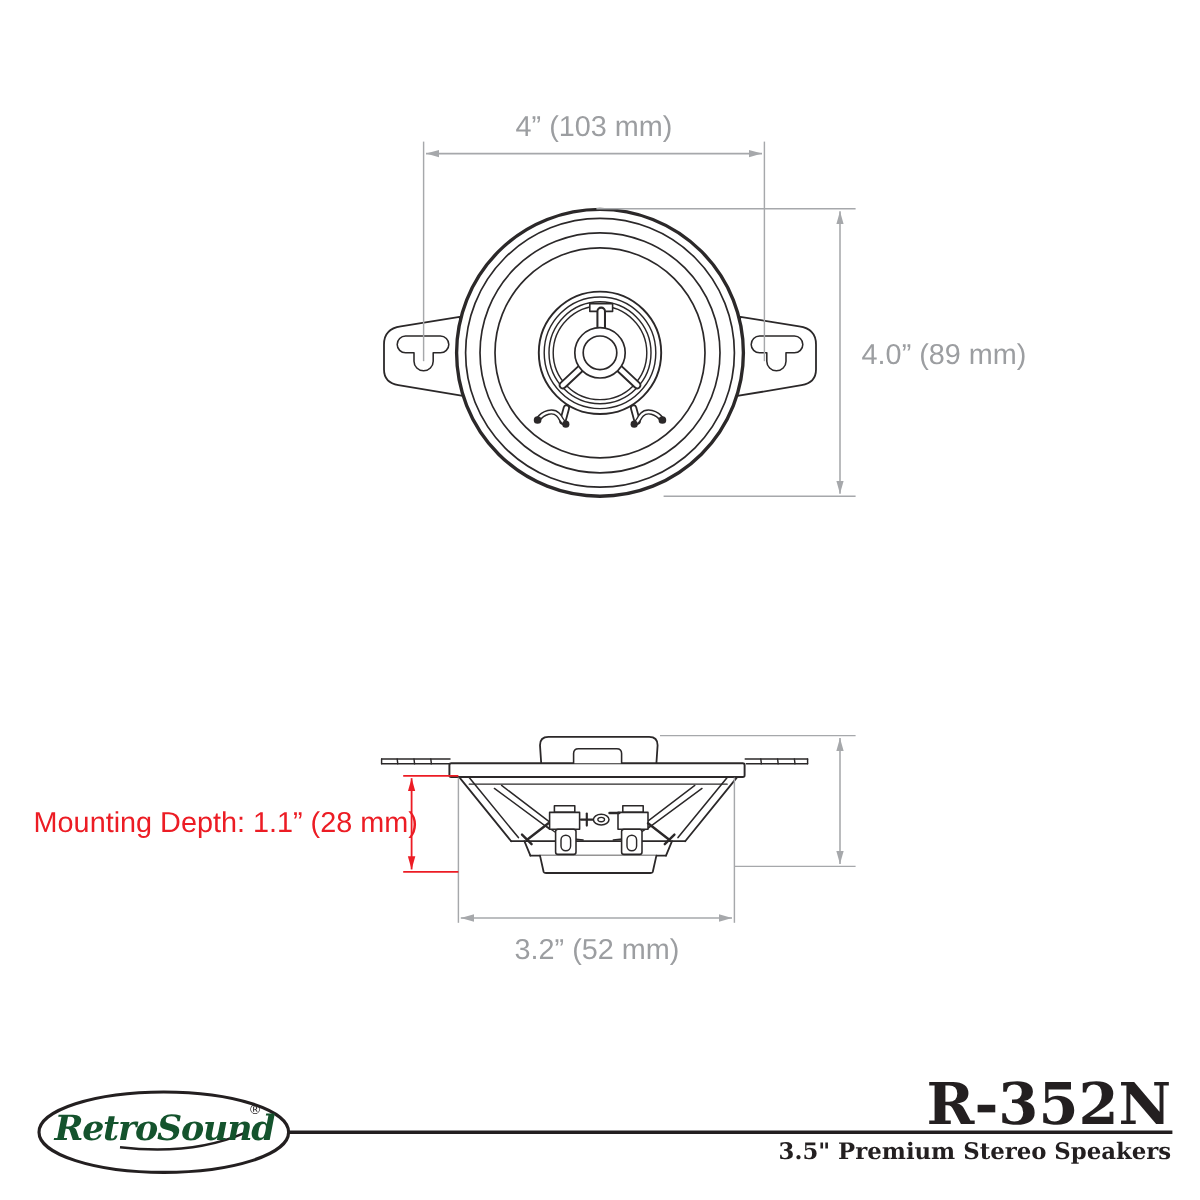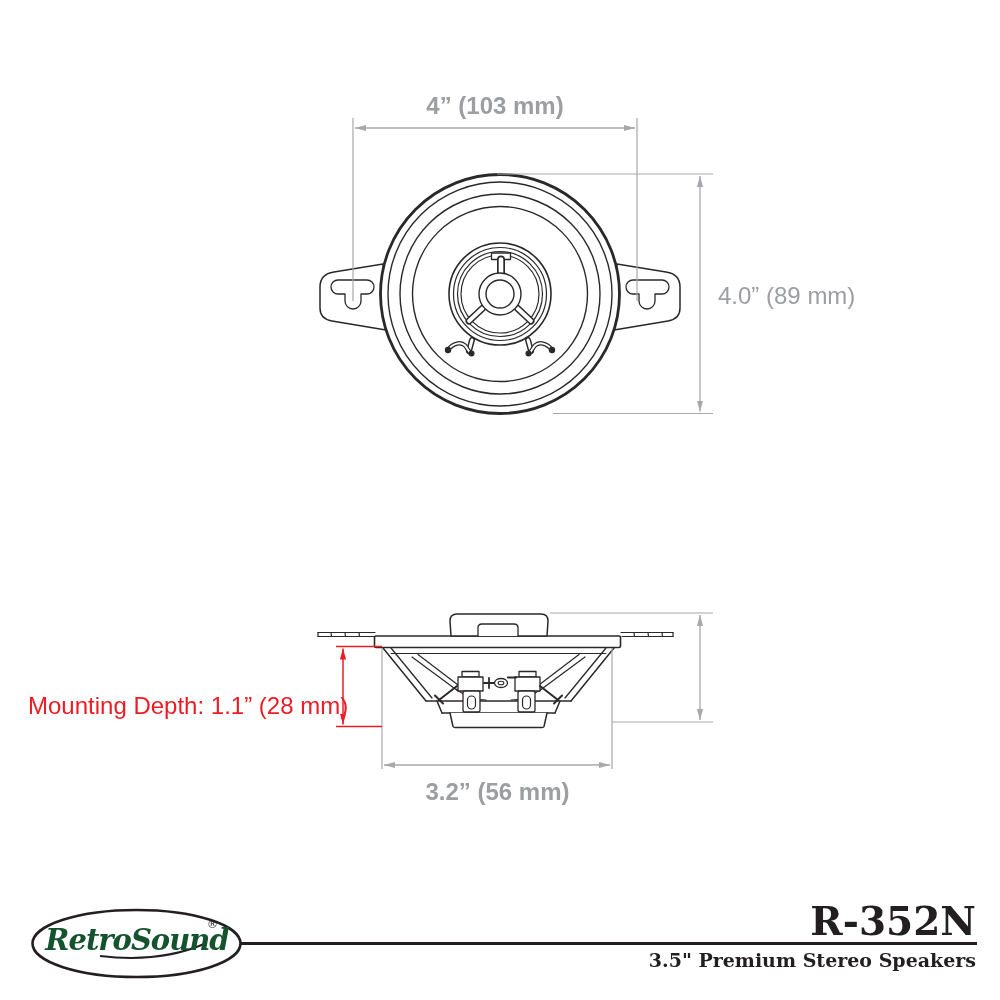--- a/index.html
+++ b/index.html
@@ -1,25 +1,25 @@
 <!DOCTYPE html>
 <html><head>
 <meta charset="utf-8">
 <style>
   html,body{margin:0;padding:0;background:#fff;}
   .page{position:relative;width:1000px;height:1000px;background:#fff;overflow:hidden;
         font-family:"Liberation Sans", sans-serif;}
   .art{position:absolute;left:0;top:0;}
   .dim-label{position:absolute;font-size:24px;line-height:28px;color:#9c9ea1;
              font-family:"Liberation Sans", sans-serif;white-space:nowrap;}
-  .dim-label.center{text-align:center;font-weight:bold;}
+  .dim-label.center{text-align:center;}
   .dim-label.right{text-align:right;}
-  .dim-label.red{color:#ec1c24;margin-top:20px;}
+  .dim-label.red{color:#ec1c24;}
   .footer-model{position:absolute;right:24px;top:901px;font-family:"DejaVu Serif", serif;
-                font-weight:bold;font-size:39px;line-height:40px;color:#231f20;letter-spacing:0px;}
+                font-weight:bold;font-size:48px;line-height:40px;color:#231f20;letter-spacing:0px;}
   .footer-name{position:absolute;right:24px;top:948px;font-family:"DejaVu Serif", serif;
                font-weight:bold;font-size:19px;line-height:24px;color:#231f20;}
   .logo-text{position:absolute;left:42px;top:922px;width:190px;text-align:center;
              font-family:"DejaVu Serif", serif;font-style:italic;font-weight:bold;
              font-size:29px;line-height:36px;color:#14532d;letter-spacing:-1px;}
   .logo-reg{position:absolute;left:207px;top:918px;font-size:11px;color:#231f20;
             font-family:"DejaVu Sans", sans-serif;}
 </style>
 </head>
 <body>
@@ -175,21 +175,21 @@
       <path d="M 100,956 Q 160,963 204,944" stroke-width="2"></path>
       <line x1="240" y1="943.5" x2="977" y2="943.5" stroke-width="3"></line>
     </g>
   </svg>
 
   <div class="dim-label center" style="left:353px;top:92px;width:284px;">4” (103 mm)</div>
 
   <div class="dim-label" style="left:718px;top:282px;">4.0” (89 mm)</div>
 
 
-  <div class="dim-label center" style="left:383px;top:778px;width:229px;">3.2” (56 mm)</div>
+  <div class="dim-label center" style="left:383px;top:778px;width:229px;">3.2” (52 mm)</div>
 
   <div class="dim-label right red" style="left:28px;top:672px;width:302px;">Mounting Depth: 1.1” (28 mm)</div>
 
   <div class="logo-text">RetroSound</div>
   <div class="logo-reg">®</div>
 
   <div class="footer-model">R-352N</div>
   <div class="footer-name">3.5" Premium Stereo Speakers</div>
 </div>
 

